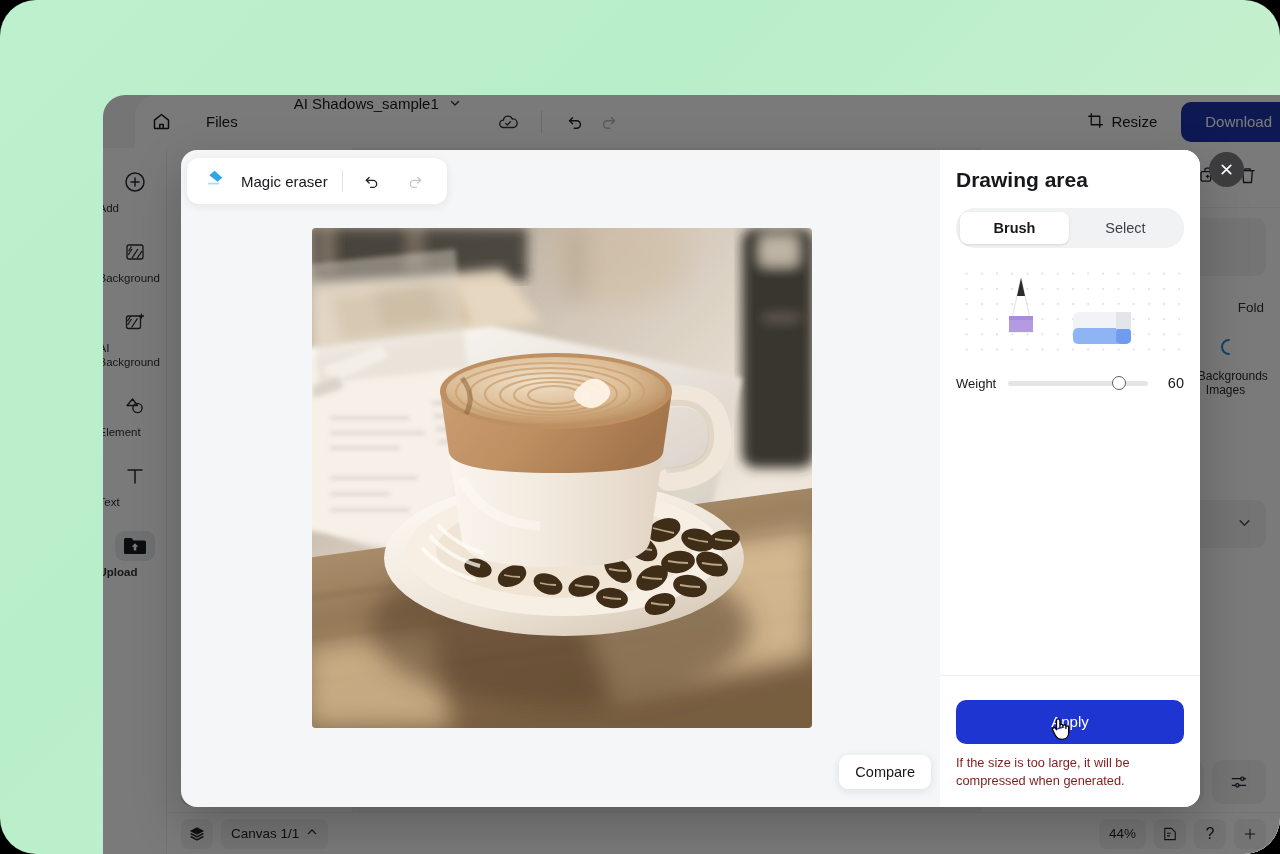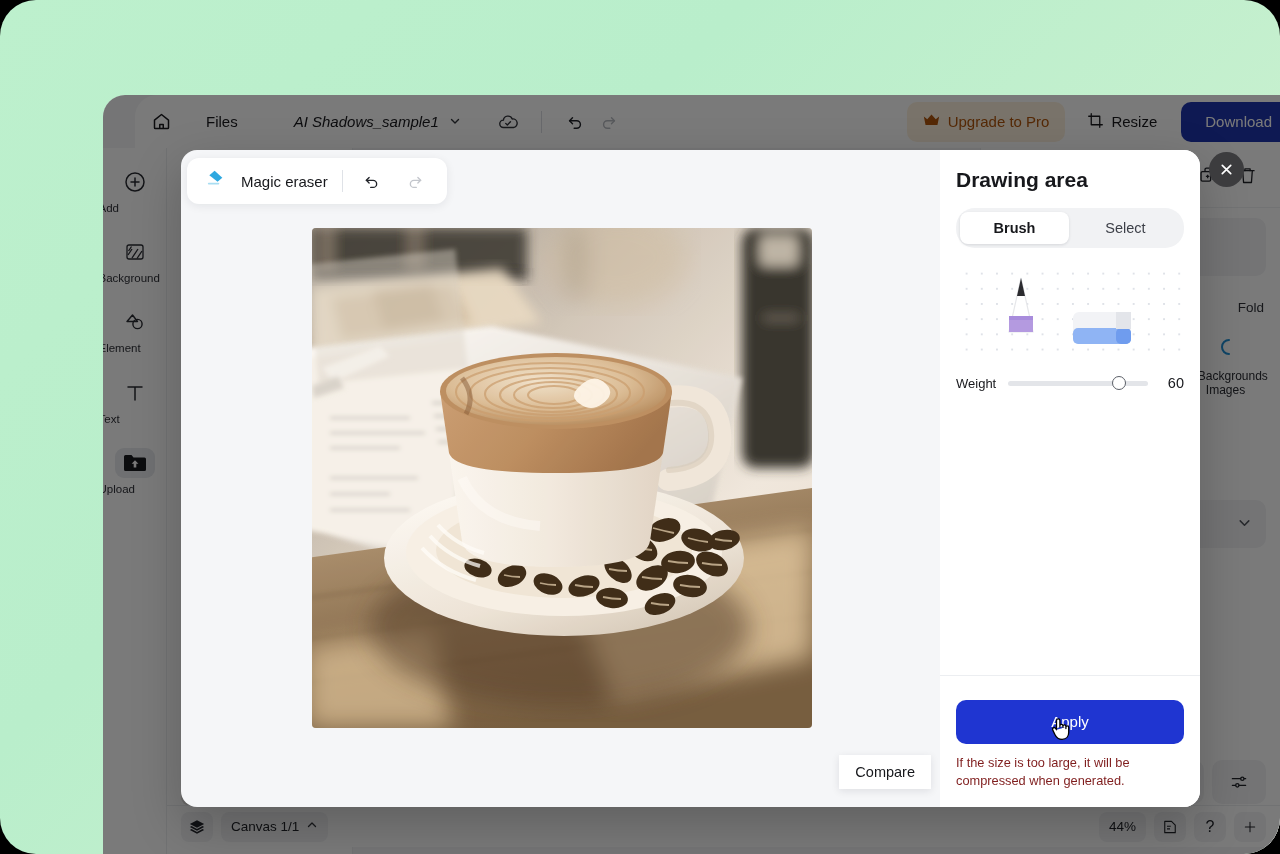--- a/index.html
+++ b/index.html
@@ -36,21 +36,21 @@
     position: absolute; left:0; top:0; width: 1177px; height: 53px;
     background: #ffffff;
     display: flex; align-items: center;
     border-top-left-radius: 22px;
     z-index: 5;
     margin-left: 32px;
   }
   .home-btn { width: 53px; height: 53px; display:flex; align-items:center; justify-content:center; border-top-left-radius:22px;}
   .tb-item { font-size: 15px; color: #1b1b1f; padding: 0 14px; display:flex; align-items:center; height:100%; }
   .tb-files { margin-left: 4px; }
-  .tb-filename { margin-left: 28px; display:flex; align-items:center; gap:10px;font-style:italic;}
+  .tb-filename { margin-left: 28px; display:flex; align-items:flex-start; gap:10px;}
   .tb-cloud { margin-left: 16px; display:flex; align-items:center;}
   .tb-sep { width:1px; height:22px; background:#d9dce1; margin: 0 16px;}
   .icon-btn { width:34px; height:34px; display:flex; align-items:center; justify-content:center; border-radius:8px;}
   .spacer { flex: 1 1 auto; }
   .upgrade-btn {
     display:flex; align-items:center; gap:8px;
     height: 40px; padding: 0 16px; border-radius: 10px;
     background: #fdf1dd; color: #b2560d; font-size: 15px; font-weight: 500;
     margin-right: 10px;
   }
@@ -68,21 +68,21 @@
   .rail {
     position:absolute; left:0; top:53px; width: 64px; bottom:0;
     background:#ffffff; border-right:1px solid #eceef1;
     display:flex; flex-direction:column; align-items:center; padding-top:10px;
     z-index: 4;
   }
   .rail-item { width:60px; padding:9px 0 7px; display:flex; flex-direction:column; align-items:center; gap:5px; border-radius:10px; margin-bottom:6px;}
   .rail-item.active .rail-ico { background:#e8eaee; }
   .rail-ico { width:40px; height:30px; display:flex; align-items:center; justify-content:center; border-radius:9px;}
   .rail-lbl { font-size:11.5px; color:#303239; line-height:1.15; text-align:left; width:72px;}
-  .rail-item.active .rail-lbl { font-weight:400; }
+  .rail-item.active .rail-lbl { font-weight:700; }
 
   
   .assets {
     position:absolute; left:64px; top:53px; width:186px; bottom:0;
     background:#ffffff; border-right:1px solid #eceef1; z-index:3;
   }
   .assets-title { font-size:16px; font-weight:600; color:#17181c; padding:16px 0 12px 16px;}
   .assets-grid { padding: 0 14px; display:flex; flex-direction:column; gap:10px;}
   .thumb { width:158px; border-radius:9px; }
 
@@ -100,21 +100,21 @@
   .props-row { height:48px; margin:10px 14px; background:#f2f3f5; border-radius:10px; display:flex; align-items:center; justify-content:flex-end; padding-right:14px;}
   .props-bottom { position:absolute; left:0; right:0; bottom:8px; display:flex; gap:8px; padding: 0 14px;}
   .props-bottom .pb { flex:1; height:44px; background:#f2f3f5; border-radius:10px; display:flex; align-items:center; justify-content:center;}
   .props-bottom .pb.sm { flex:0 0 54px; }
 
   
   .canvas-area { position:absolute; left:250px; right:300px; top:53px; bottom:42px; background:#f4f5f7;}
 
   
   .statusbar {
-    position:absolute; left:64px; right:0; bottom:7px; height:42px;
+    position:absolute; left:64px; right:0; bottom:0; height:42px;
     background:#ffffff; border-top:1px solid #eceef1;
     display:flex; align-items:center; padding: 0 14px; gap:8px; z-index:6;
   }
   .sb-chip { height:30px; display:flex; align-items:center; gap:7px; padding:0 10px; border-radius:8px; background:#f2f3f5; font-size:13.5px; color:#22242a;}
   .sb-icon { width:32px; height:30px; display:flex;align-items:center;justify-content:center;border-radius:8px;background:#f2f3f5;}
   .sb-right { margin-left:auto; display:flex; align-items:center; gap:8px;}
 
   
   .modal {
     position:absolute; left:181px; top:150px; width:1019px; height:657px;
@@ -131,21 +131,21 @@
   .tool-pill-name { font-size:15px; color:#17181c; font-weight:500;}
   .tp-sep { width:1px; height:22px; background:#dfe2e7;}
   .tp-btn { width:30px; height:30px; display:flex; align-items:center; justify-content:center; border-radius:7px;}
 
   .photo-wrap {
     position:absolute; left:131px; top:78px; width:500px; height:500px;
     border-radius:4px; overflow:hidden; background:#d9cfc4;
   }
   .compare-btn {
     position:absolute; right:9px; bottom:18px; height:34px; padding: 0 16px;
-    background:#fff; border-radius:0; display:flex; align-items:center;
+    background:#fff; border-radius:9px; display:flex; align-items:center;
     font-size:14.5px; color:#17181c; box-shadow: 0 2px 8px rgba(16,22,40,0.10);
   }
 
   .modal-right {
     position:absolute; right:0; top:0; width:260px; bottom:0;
     background:#fff; display:flex; flex-direction:column;
   }
   .mr-scroll { flex:1 1 auto; padding: 18px 16px 0; border-bottom:1px solid #eceef1;}
   .mr-title { font-size:21px; font-weight:600; color:#17181c; margin-bottom:16px;}
   .seg {
@@ -219,28 +219,20 @@
             <path d="M5.5 10.5H14a4.5 4.5 0 0 1 0 9h-3"></path>
         </svg>
       </div>
       <div class="icon-btn">
         <svg width="20" height="20" viewBox="0 0 24 24" fill="none" stroke="#b9bcc2" stroke-width="1.7" stroke-linecap="round" stroke-linejoin="round">
           <path d="M15 7l3.5 3.5L15 14"></path>
             <path d="M18.5 10.5H10a4.5 4.5 0 0 0 0 9h3"></path>
         </svg>
       </div>
       <div class="spacer"></div>
-      <div class="upgrade-btn">
-        <span>
-          <svg width="17" height="14" viewBox="0 0 20 16" fill="#b2560d">
-              <path d="M1 4l4 3 5-5.5L15 7l4-3-2 10H3z"></path>
-            </svg>
-        </span>
-        <span class="txt">Upgrade to Pro</span>
-      </div>
       <div class="resize-btn">
         <span>
           <svg width="17" height="17" viewBox="0 0 20 20" fill="none" stroke="#1b1b1f" stroke-width="1.5" stroke-linecap="round" stroke-linejoin="round">
             <path d="M5 2v13h13"></path>
               <path d="M2 5h13v13"></path>
           </svg>
         </span>
         <span class="txt">Resize</span>
       </div>
       <div class="download-btn txt">Download</div>
@@ -257,20 +249,30 @@
         <div class="rail-lbl txt">Add</div>
       </div>
       <div class="rail-item">
         <div class="rail-ico">
           <svg width="24" height="24" viewBox="0 0 24 24" fill="none" stroke="#2a2c33" stroke-width="1.3">
               <rect x="4" y="5" width="16" height="14" rx="2"></rect>
               <path d="M5 15l4-6M9 18l6-9M14 18.5l5-7.5M5.5 11l3-4.5"></path>
             </svg>
         </div>
         <div class="rail-lbl txt">Background</div>
+      </div>
+      <div class="rail-item">
+        <div class="rail-ico">
+          <svg width="24" height="24" viewBox="0 0 24 24" fill="none" stroke="#2a2c33" stroke-width="1.3">
+              <rect x="3.5" y="6" width="14" height="12.5" rx="2"></rect>
+              <path d="M4.5 15l4-6M8.5 17.5l6-9M4.5 11l3-4.5"></path>
+              <path d="M18.5 3.5v5M16 6h5"></path>
+            </svg>
+        </div>
+        <div class="rail-lbl txt">AI Background</div>
       </div>
       <div class="rail-item">
         <div class="rail-ico">
           <svg width="24" height="24" viewBox="0 0 24 24" fill="none" stroke="#2a2c33" stroke-width="1.4" stroke-linejoin="round">
               <path d="M4 11.5 9.5 5l5 6.5z"></path>
               <circle cx="14.5" cy="14" r="4.6"></circle>
             </svg>
         </div>
         <div class="rail-lbl txt">Element</div>
       </div>

